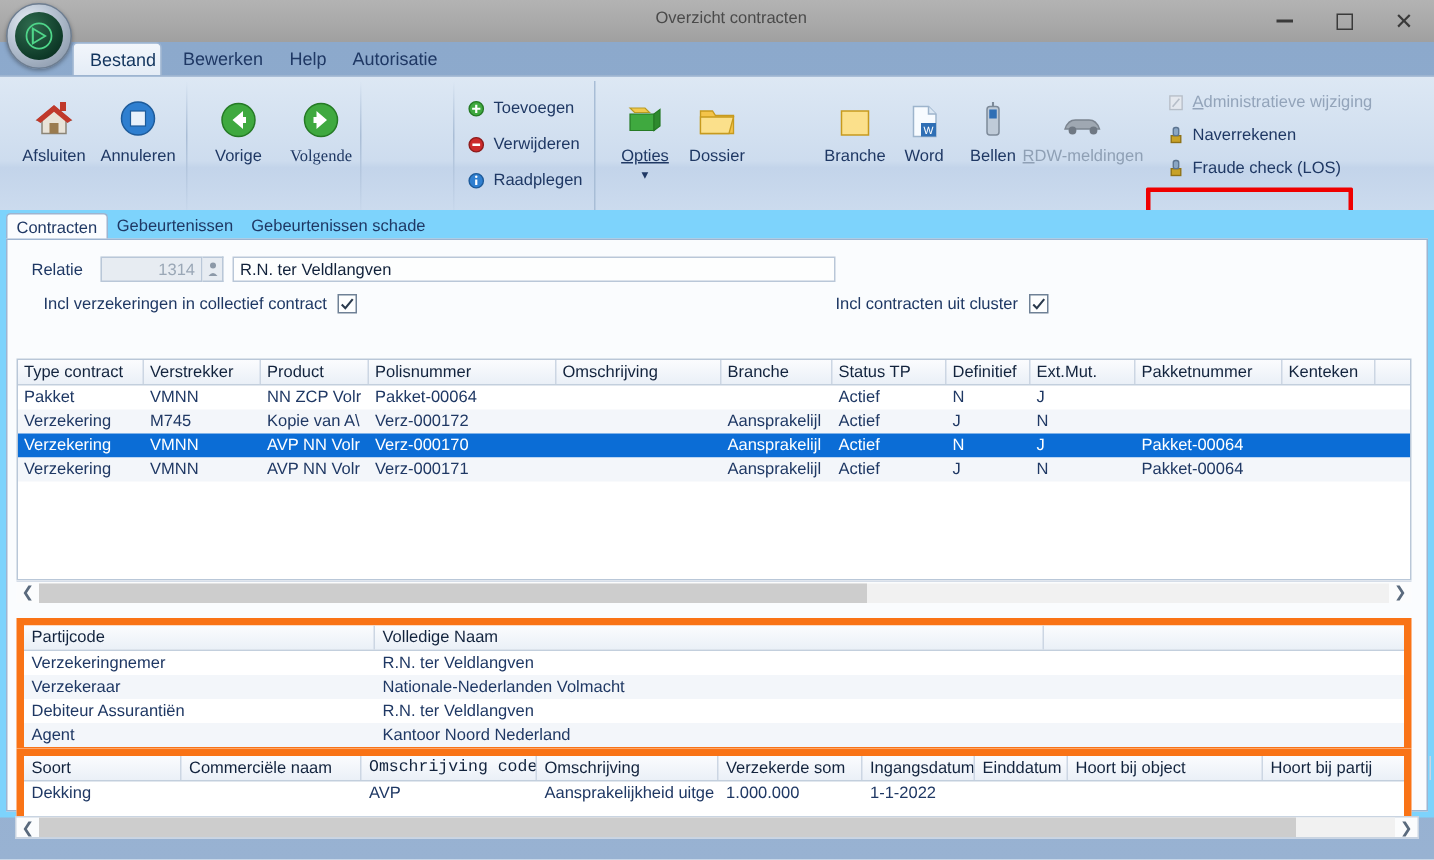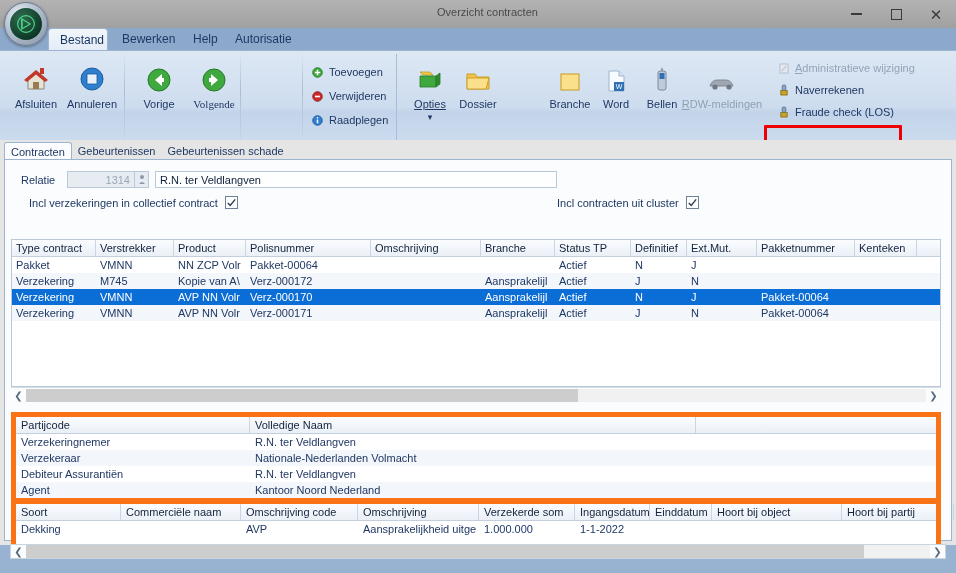--- a/index.html
+++ b/index.html
@@ -111,21 +111,21 @@
   .u { text-decoration: underline; }
 
   .highlight-box {
     position:absolute; border:3px solid #ef0000;
     border-radius:1px; pointer-events:none;
   }
 
   
   .content {
     position:absolute; left:0; top:140px; width:956px; height:405px;
-    background:#e5e5e5;
+    background:#7dd3fc;
   }
   .subtabs { position:absolute; left:4px; top:2px; height:18px; display:flex; }
   .subtab {
     height:18px; padding:0 6px; display:flex; align-items:center;
     font-size:11px; color:#1f3864; border-radius:3px 3px 0 0;
   }
   .subtab.active { background:#fafcfe; border:1px solid #9db4d0; border-bottom:none; }
 
   .panel {
     position:absolute; left:4px; top:19px; width:948px; height:382px;
@@ -574,21 +574,21 @@
             <div class="ic" style="width: 234px;">Agent</div>
             <div class="ic" style="width: 446px;">Kantoor Noord Nederland</div>
           </div>
         </div>
     </div>
 
     <div class="infogrid" id="coverage-grid" style="left:6px;top:339px;width:930px;height:52px;">
       <div class="ihead" id="coverage-head">
           <div class="ic" style="width: 105px;">Soort</div>
           <div class="ic" style="width: 120px;">Commerciële naam</div>
-          <div class="ic" style="width: 117px;">Omschrijving code</div>
+          <div class="ic" style="width: 117px; font-family: Liberation Mono, monospace;">Omschrijving code</div>
           <div class="ic" style="width: 121px;">Omschrijving</div>
           <div class="ic" style="width: 96px;">Verzekerde som</div>
           <div class="ic" style="width: 75px;">Ingangsdatum</div>
           <div class="ic" style="width: 62px;">Einddatum</div>
           <div class="ic" style="width: 130px;">Hoort bij object</div>
           <div class="ic" style="width: 112px;">Hoort bij partij</div>
           <div class="ic" style="width: 18px;">P</div>
         </div>
       <div id="coverage-body">
           <div class="irow">

